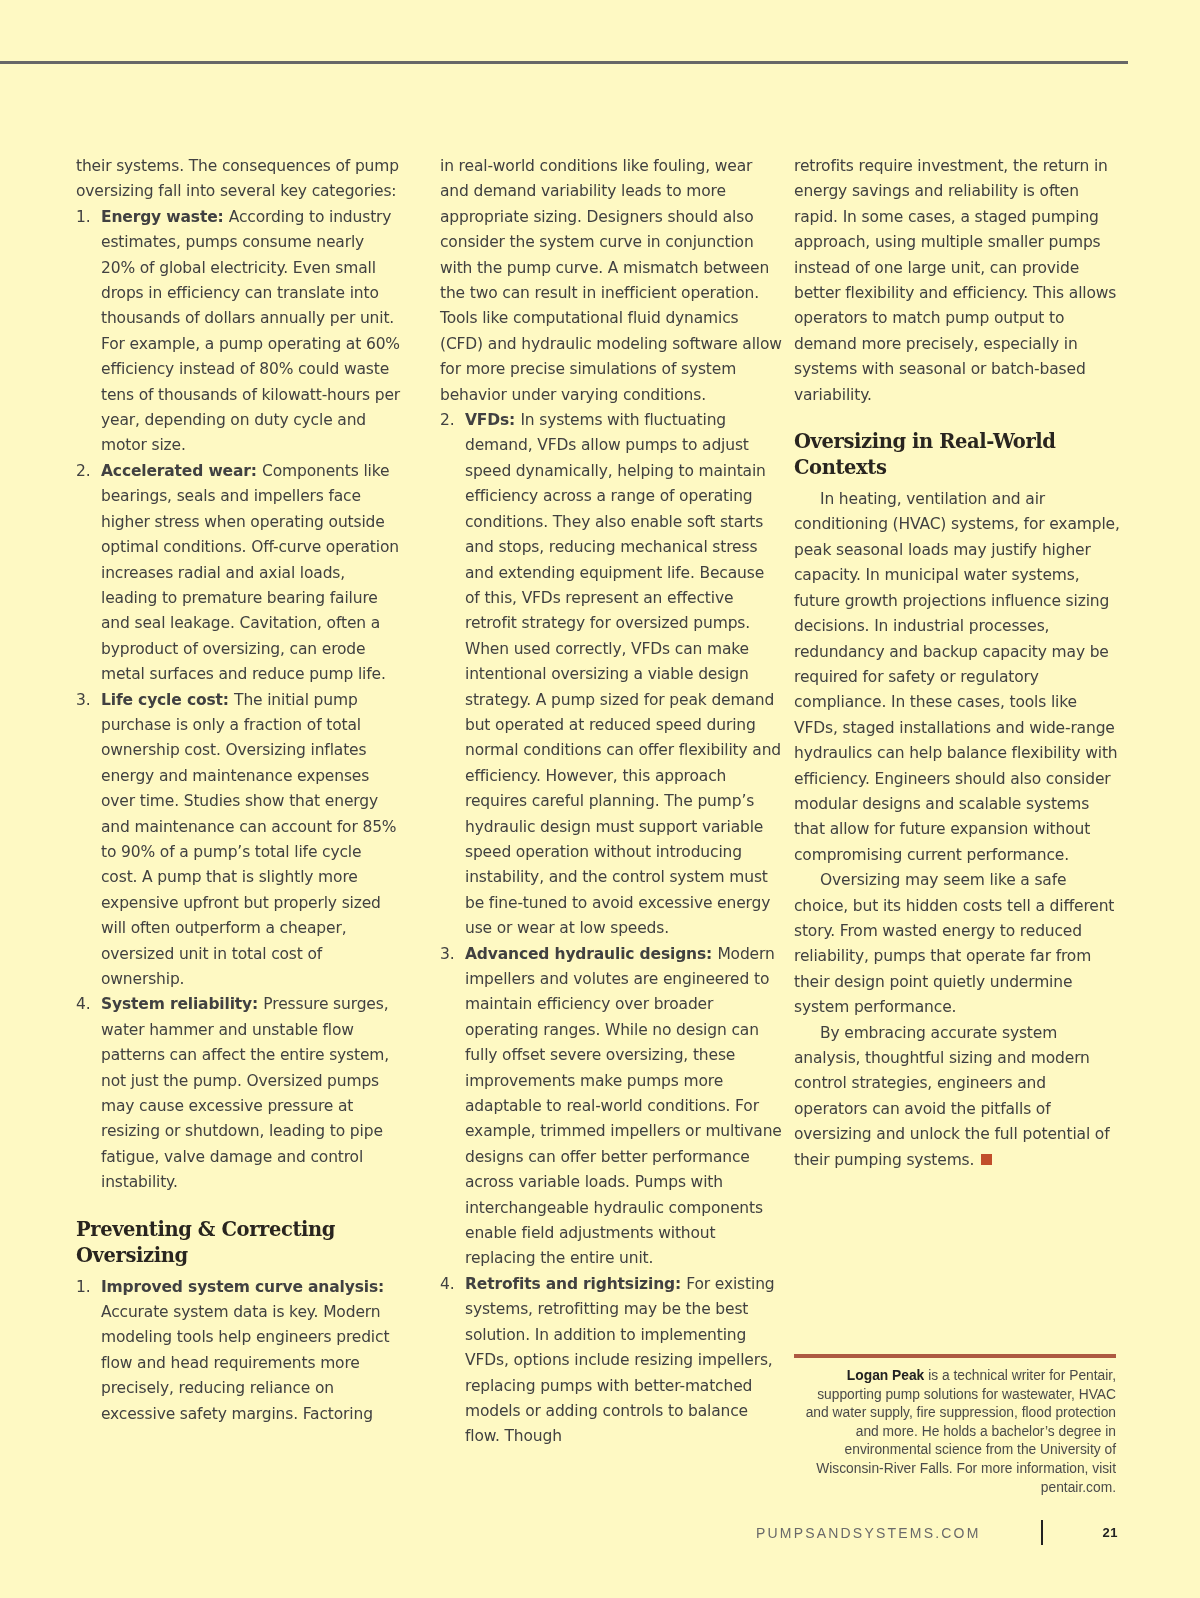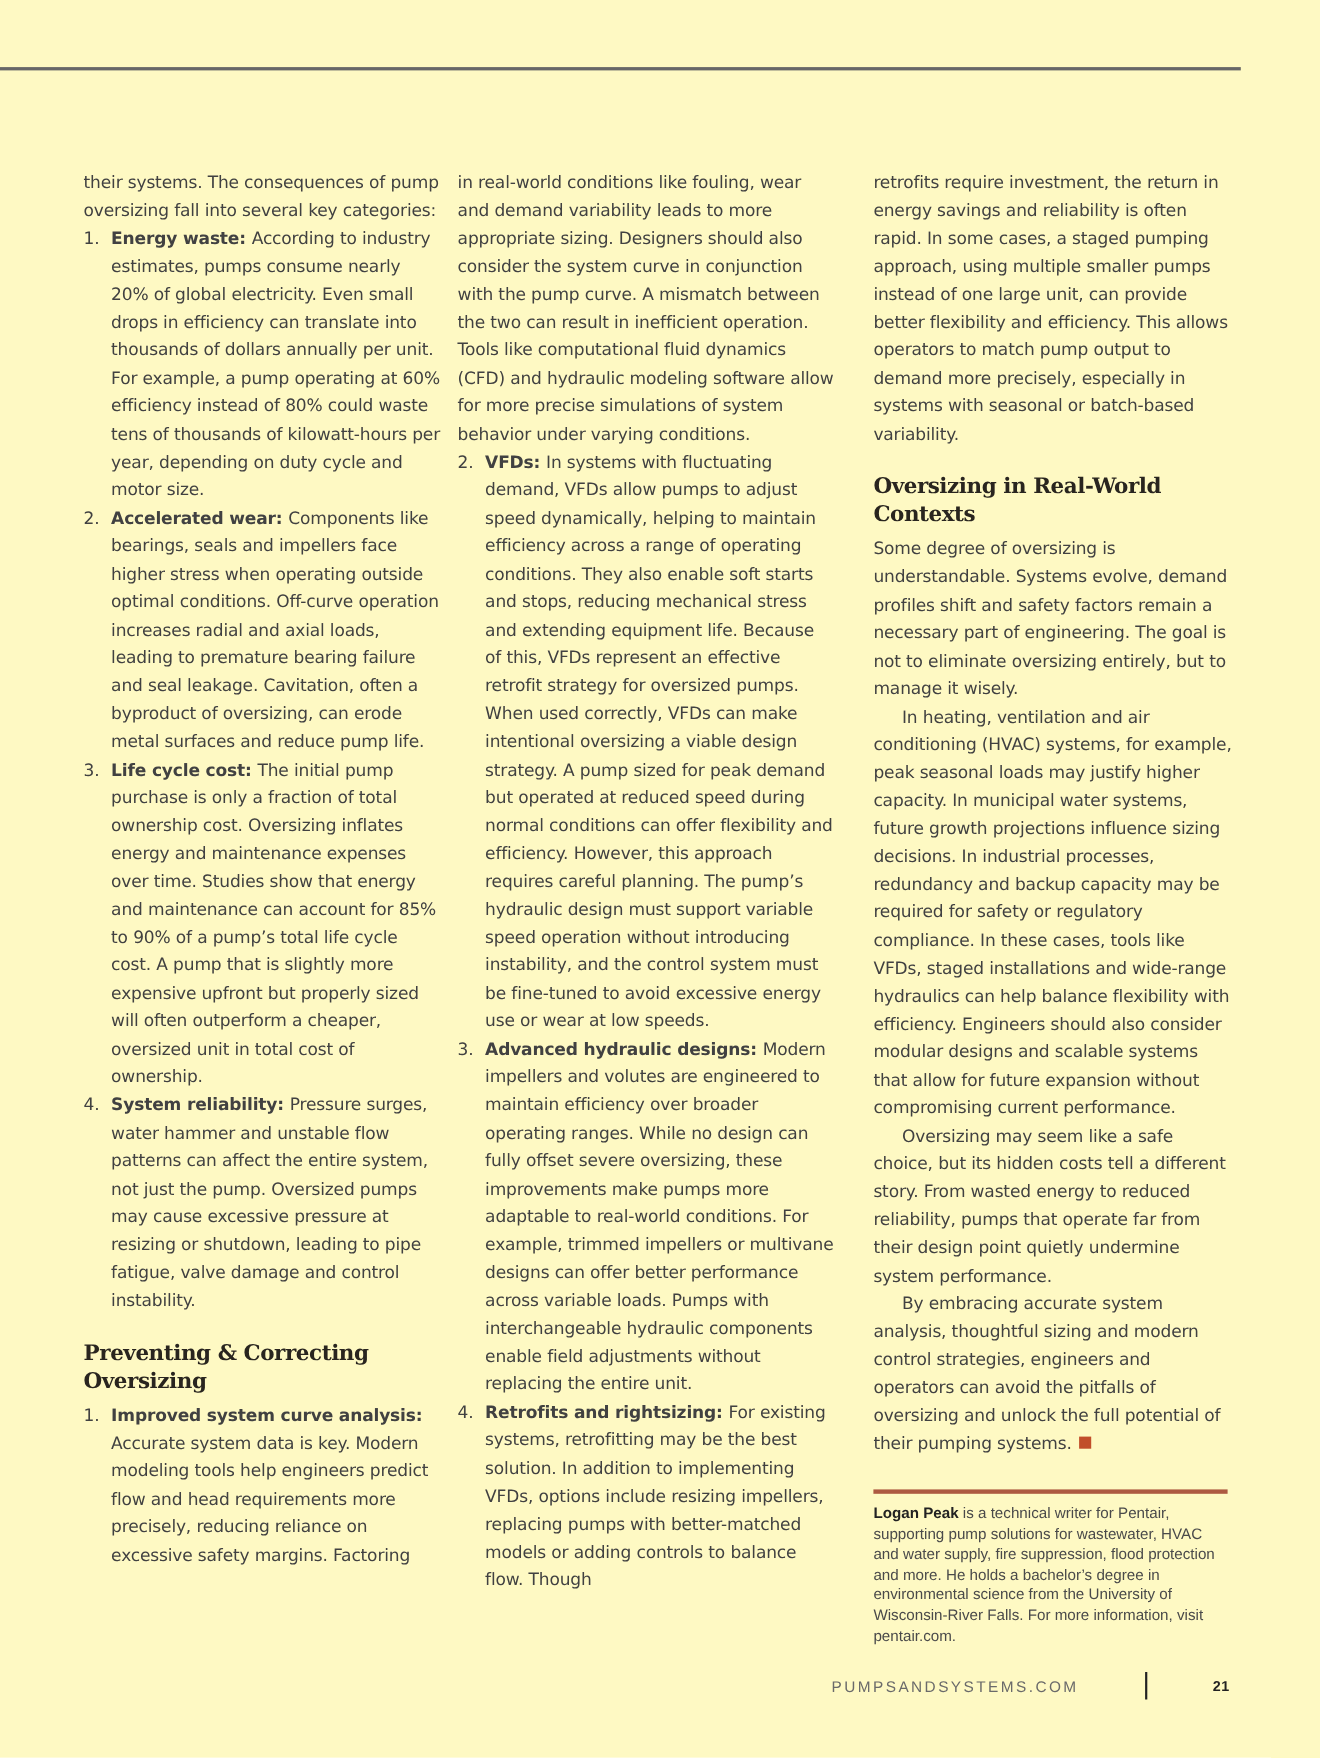--- a/index.html
+++ b/index.html
@@ -3,39 +3,39 @@
 <meta charset="utf-8">
 <style>
   html,body{margin:0;padding:0;background:#ffffff;}
   .page{
     position:relative;width:1200px;height:1598px;background:#fef9c3;
     font-family:"DejaVu Sans",sans-serif;color:#414141;overflow:hidden;
   }
   .top-rule{position:absolute;left:0;top:61px;width:1128px;height:3px;background:#676767;}
   .col{position:absolute;top:154px;font-size:15.5px;line-height:25.4px;letter-spacing:-0.15px;}
   .col1{left:76px;width:326px;}
-  .col2{left:416px;width:342px;}
+  .col2{left:440px;width:342px;}
   .col3{left:794px;width:326px;}
   p.body{margin:0;}
   .cont{margin-left:25px;}
   .li{display:flex;}
   .num{width:25px;flex:none;}
   .li-body{flex:1;}
   .lead{font-weight:bold;}
   .heading{
     font-family:"DejaVu Serif",serif;font-weight:bold;font-size:19.5px;
     letter-spacing:-0.4px;color:#29251f;margin:21px 0 6px 0;line-height:26px;
   }
   .indent{text-indent:26px;}
   .endmark{display:inline-block;width:11px;height:11px;background:#c14e2a;margin-left:7px;}
   .bio{position:absolute;left:794px;top:1354px;width:322px;}
   .bio-rule{height:4px;background:#ad5a41;margin-bottom:9px;}
   .bio-text{
     margin:0;font-family:"Liberation Sans",sans-serif;font-size:13.8px;
-    line-height:18.6px;color:#4a4a4a;letter-spacing:0;
+    line-height:18.6px;color:#4a4a4a;letter-spacing:0;text-align:right;
   }
   .bio-text b{color:#222222;}
   .footer{
     position:absolute;top:1520px;right:82px;display:flex;align-items:center;
     font-family:"Liberation Sans",sans-serif;
     gap:44px;
   }
   .site{font-size:14px;letter-spacing:2.2px;color:#6a6a6a;}
   .fdiv{width:2px;height:25px;background:#222222;margin:0 16px;}
   .pagenum{font-size:13px;font-weight:bold;color:#222222;letter-spacing:0.5px;}
@@ -89,21 +89,20 @@
     <div class="li">
       <span class="num">4.</span>
       <span class="li-body"><span class="lead">Retrofits and rightsizing: </span><span>For existing systems, retrofitting may be the best solution. In addition to implementing VFDs, options include resizing impellers, replacing pumps with better-matched models or adding controls to balance flow. Though</span></span>
     </div>
   </div>
 
   <div class="col col3">
     <p class="body cont">retrofits require investment, the return in energy savings and reliability is often rapid. In some cases, a staged pumping approach, using multiple smaller pumps instead of one large unit, can provide better flexibility and efficiency. This allows operators to match pump output to demand more precisely, especially in systems with seasonal or batch-based variability.</p>
 
     <h2 class="heading">Oversizing in Real-World Contexts</h2>
-    <p class="body">Some degree of oversizing is understandable. Systems evolve, demand profiles shift and safety factors remain a necessary part of engineering. The goal is not to eliminate oversizing entirely, but to manage it wisely.</p>
     <p class="body indent">In heating, ventilation and air conditioning (HVAC) systems, for example, peak seasonal loads may justify higher capacity. In municipal water systems, future growth projections influence sizing decisions. In industrial processes, redundancy and backup capacity may be required for safety or regulatory compliance. In these cases, tools like VFDs, staged installations and wide-range hydraulics can help balance flexibility with efficiency. Engineers should also consider modular designs and scalable systems that allow for future expansion without compromising current performance.</p>
     <p class="body indent">Oversizing may seem like a safe choice, but its hidden costs tell a different story. From wasted energy to reduced reliability, pumps that operate far from their design point quietly undermine system performance.</p>
     <p class="body indent"><span>By embracing accurate system analysis, thoughtful sizing and modern control strategies, engineers and operators can avoid the pitfalls of oversizing and unlock the full potential of their pumping systems.</span><span class="endmark"></span></p>
   </div>
 
   <div class="bio">
     <div class="bio-rule"></div>
     <p class="bio-text"><b>Logan Peak</b><span> is a technical writer for Pentair, supporting pump solutions for wastewater, HVAC and water supply, fire suppression, flood protection and more. He holds a bachelor’s degree in environmental science from the University of Wisconsin-River Falls. For more information, visit pentair.com.</span></p>
   </div>
 

